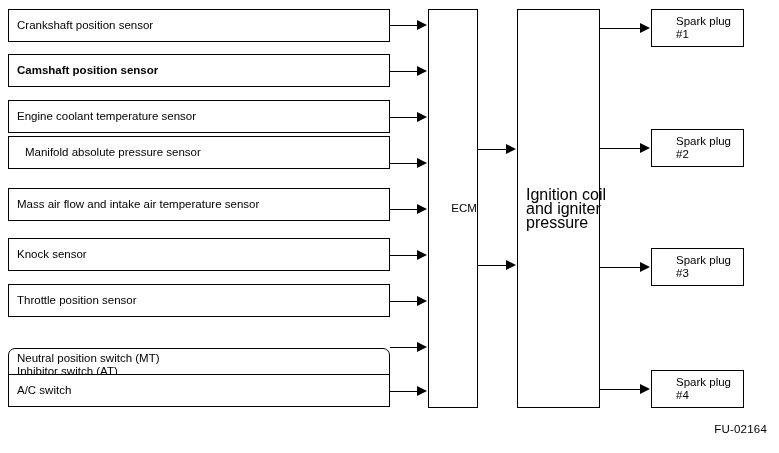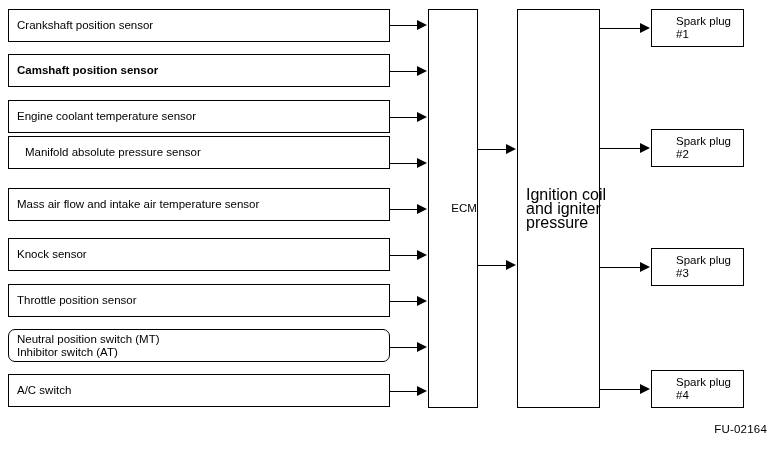--- a/index.html
+++ b/index.html
@@ -128,21 +128,21 @@
   </div>
   <div class="box sensor-box" style="top:188px;">
     <span class="sensor-line">Mass air flow and intake air temperature sensor</span>
   </div>
   <div class="box sensor-box" style="top:238px;">
     <span class="sensor-line">Knock sensor</span>
   </div>
   <div class="box sensor-box" style="top:284px;">
     <span class="sensor-line">Throttle position sensor</span>
   </div>
-  <div class="box sensor-box two-line" style="top:329px;border-radius:7px;">
+  <div class="box sensor-box two-line" style="top:348px;border-radius:7px;">
     <span class="sensor-line">Neutral position switch (MT)</span>
     <span class="sensor-line">Inhibitor switch (AT)</span>
   </div>
   <div class="box sensor-box" style="top:374px;">
     <span class="sensor-line">A/C switch</span>
   </div>
 
   <div class="conn" style="left:390px; top:25px;  width:28px;"></div>
   <div class="arrowhead" style="left:417px; top:20px;"></div>
 

